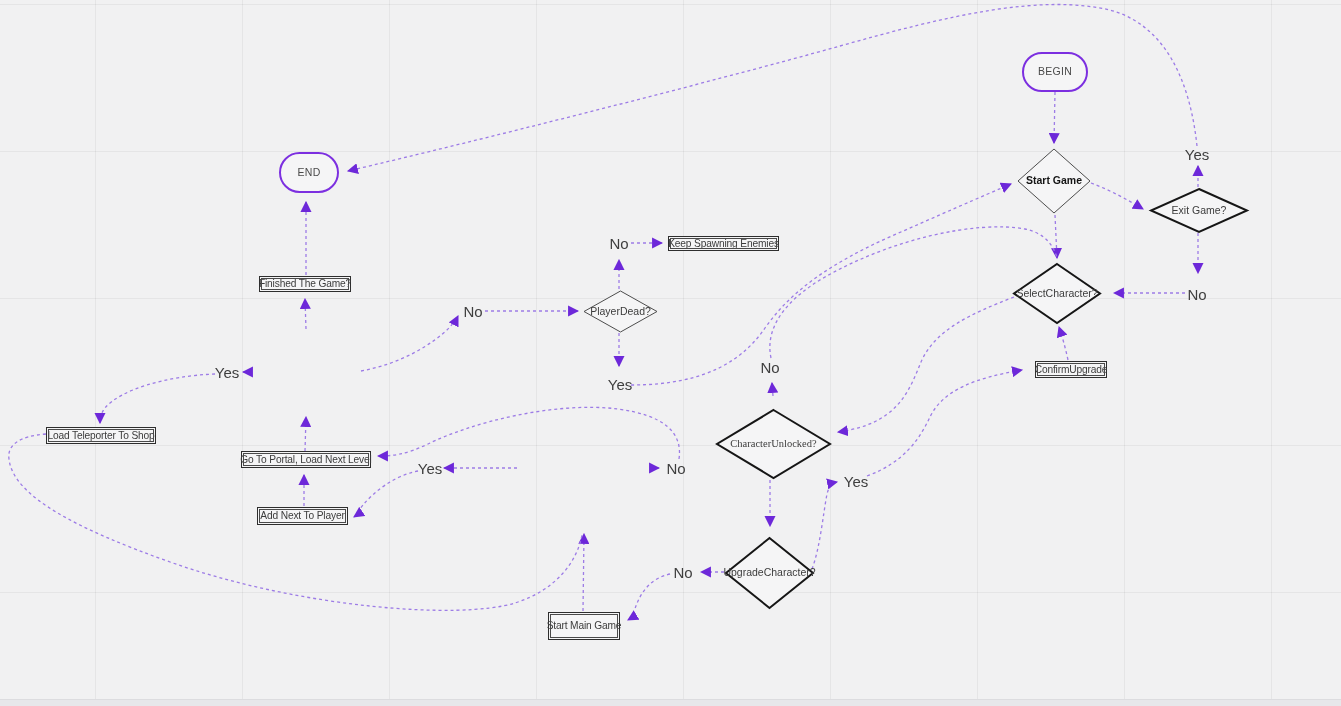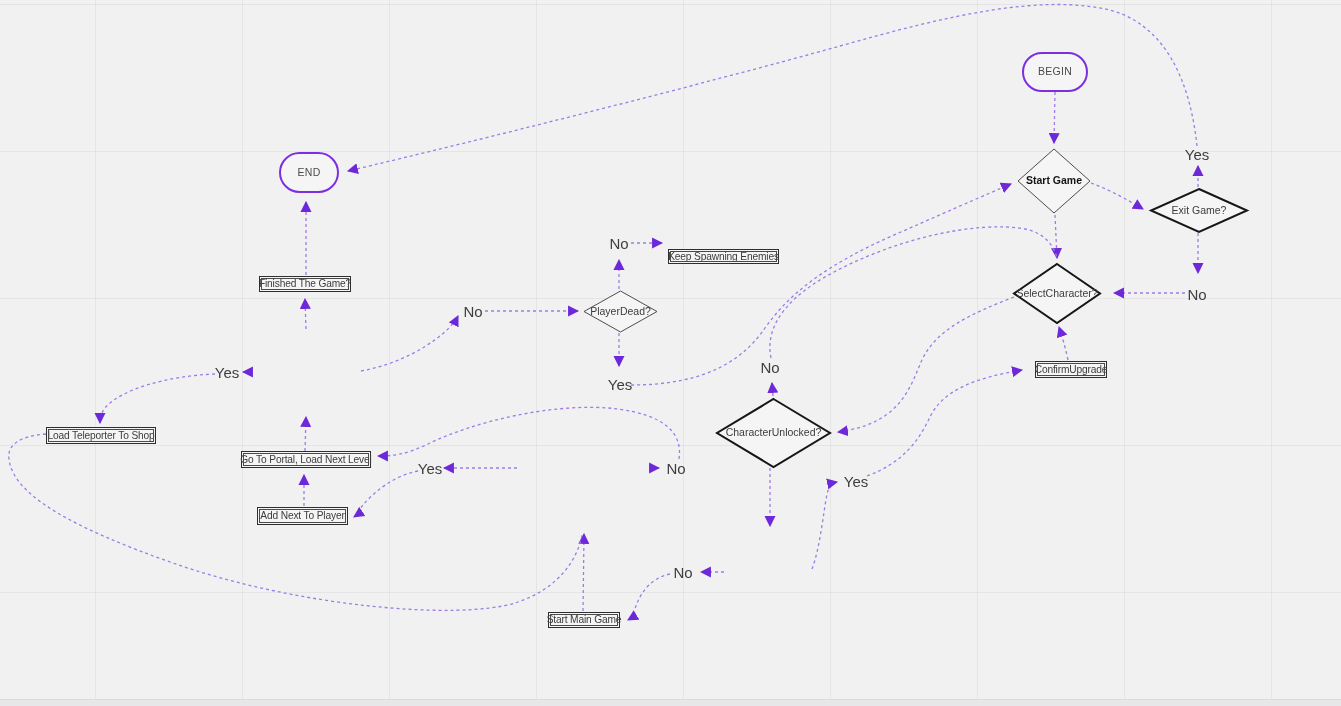--- a/index.html
+++ b/index.html
@@ -122,58 +122,64 @@
     <svg viewBox="0 0 88 61">
         <polygon points="44,1 87,30.5 44,60 1,30.5"></polygon>
       </svg>
     <span class="nlabel">SelectCharacter?</span>
   </div>
 
   <div class="node rectnode" style="left:1035px;top:361px;width:72px;height:17px;">
     <span class="nlabel">ConfirmUpgrade</span>
   </div>
 
-  <div class="node diamond thick" style="left:716px;top:398px;width:115px;height:70px;">
+  <div class="node diamond thick" style="left:716px;top:409px;width:115px;height:70px;font-family:Liberation Serif, serif;">
     <svg viewBox="0 0 115 70">
         <polygon points="57.5,1 114,35 57.5,69 1,35"></polygon>
       </svg>
     <span class="nlabel">CharacterUnlocked?</span>
   </div>
 
+  <div class="node diamond thick" style="left:725px;top:537px;width:89px;height:72px;">
+    <svg viewBox="0 0 89 72">
+        <polygon points="44.5,1 88,36 44.5,71 1,36"></polygon>
+      </svg>
+    <span class="nlabel">UpgradeCharacter?</span>
+  </div>
 
 
   <div class="node diamond thin" style="left:583px;top:290px;width:75px;height:43px;">
     <svg viewBox="0 0 75 43">
         <polygon points="37.5,1 74,21.5 37.5,42 1,21.5"></polygon>
       </svg>
     <span class="nlabel">PlayerDead?</span>
   </div>
 
-  <div class="node rectnode" style="left:668px;top:236px;width:111px;height:15px;margin-top:13px;">
+  <div class="node rectnode" style="left:668px;top:236px;width:111px;height:15px;">
     <span class="nlabel">Keep Spawning Enemies</span>
   </div>
 
 
   <div class="node rectnode" style="left:259px;top:276px;width:92px;height:16px;">
     <span class="nlabel">Finished The Game?</span>
   </div>
 
   <div class="node rectnode" style="left:46px;top:427px;width:110px;height:17px;">
     <span class="nlabel">Load Teleporter To Shop</span>
   </div>
 
   <div class="node rectnode" style="left:241px;top:451px;width:130px;height:17px;">
     <span class="nlabel">Go To Portal, Load Next Level</span>
   </div>
 
   <div class="node rectnode" style="left:257px;top:507px;width:91px;height:18px;">
     <span class="nlabel">Add Next To Player</span>
   </div>
 
-  <div class="node rectnode" style="left:548px;top:612px;width:72px;height:16px;">
+  <div class="node rectnode" style="left:548px;top:612px;width:72px;height:28px;">
     <span class="nlabel">Start Main Game</span>
   </div>
 
   <span class="elabel" style="left:1197px;top:154px;">Yes</span>
   <span class="elabel" style="left:1197px;top:294px;">No</span>
   <span class="elabel" style="left:770px;top:367px;">No</span>
   <span class="elabel" style="left:856px;top:481px;">Yes</span>
   <span class="elabel" style="left:683px;top:572px;">No</span>
   <span class="elabel" style="left:430px;top:468px;">Yes</span>
   <span class="elabel" style="left:676px;top:468px;">No</span>

